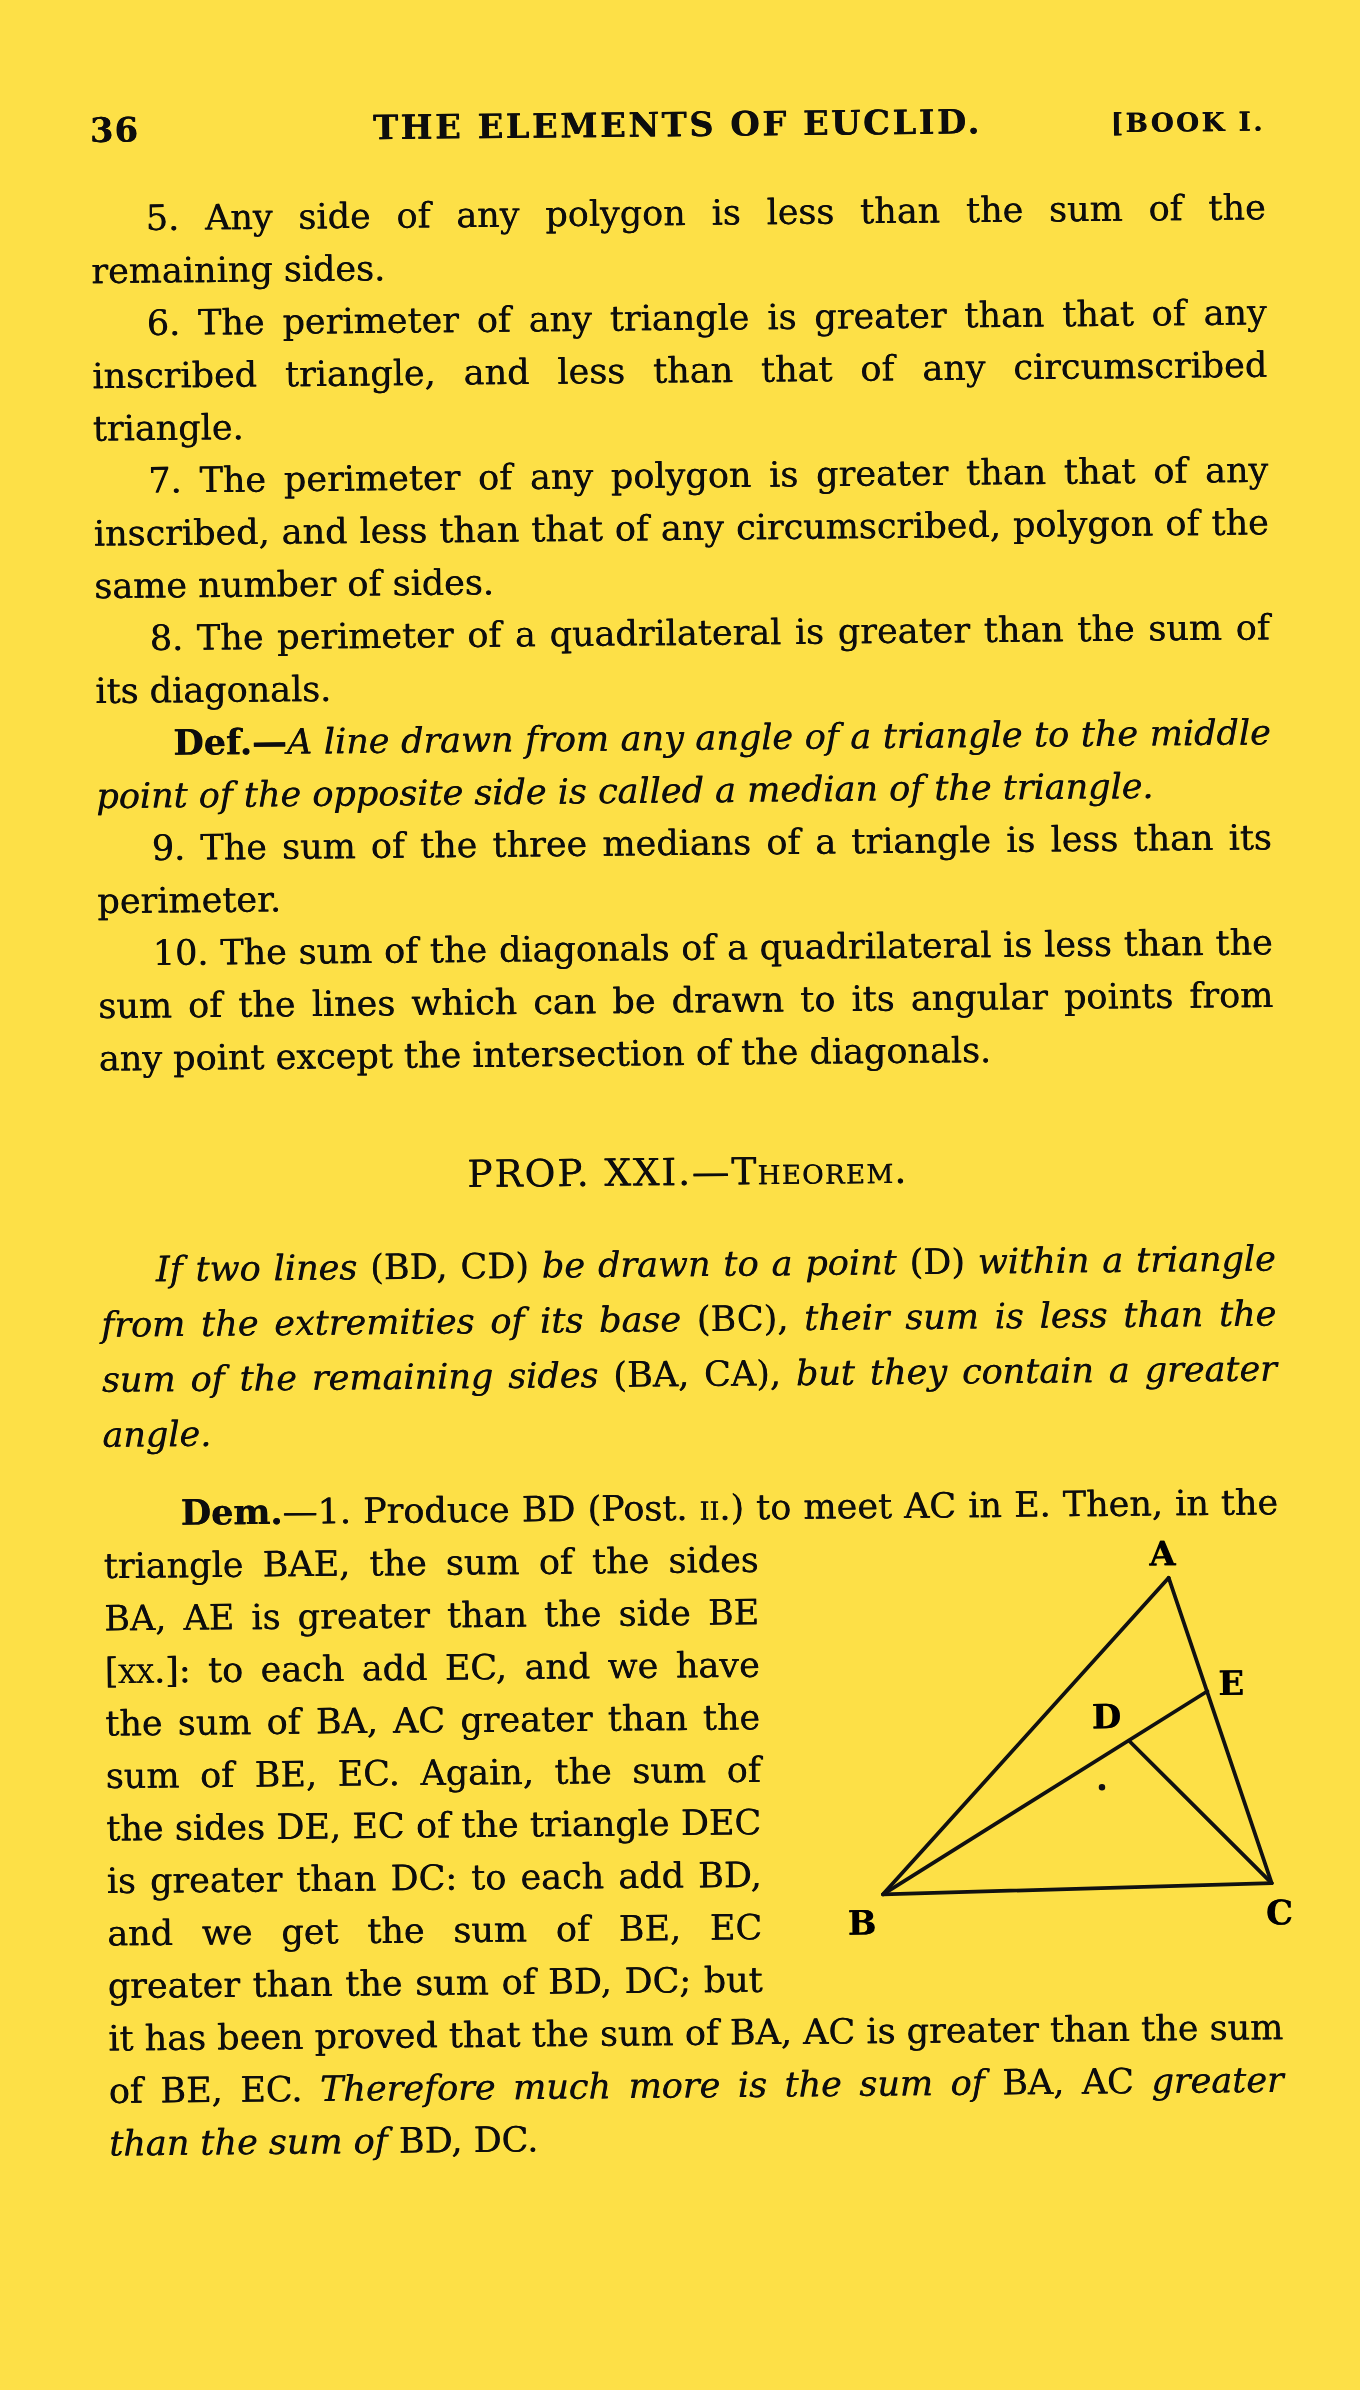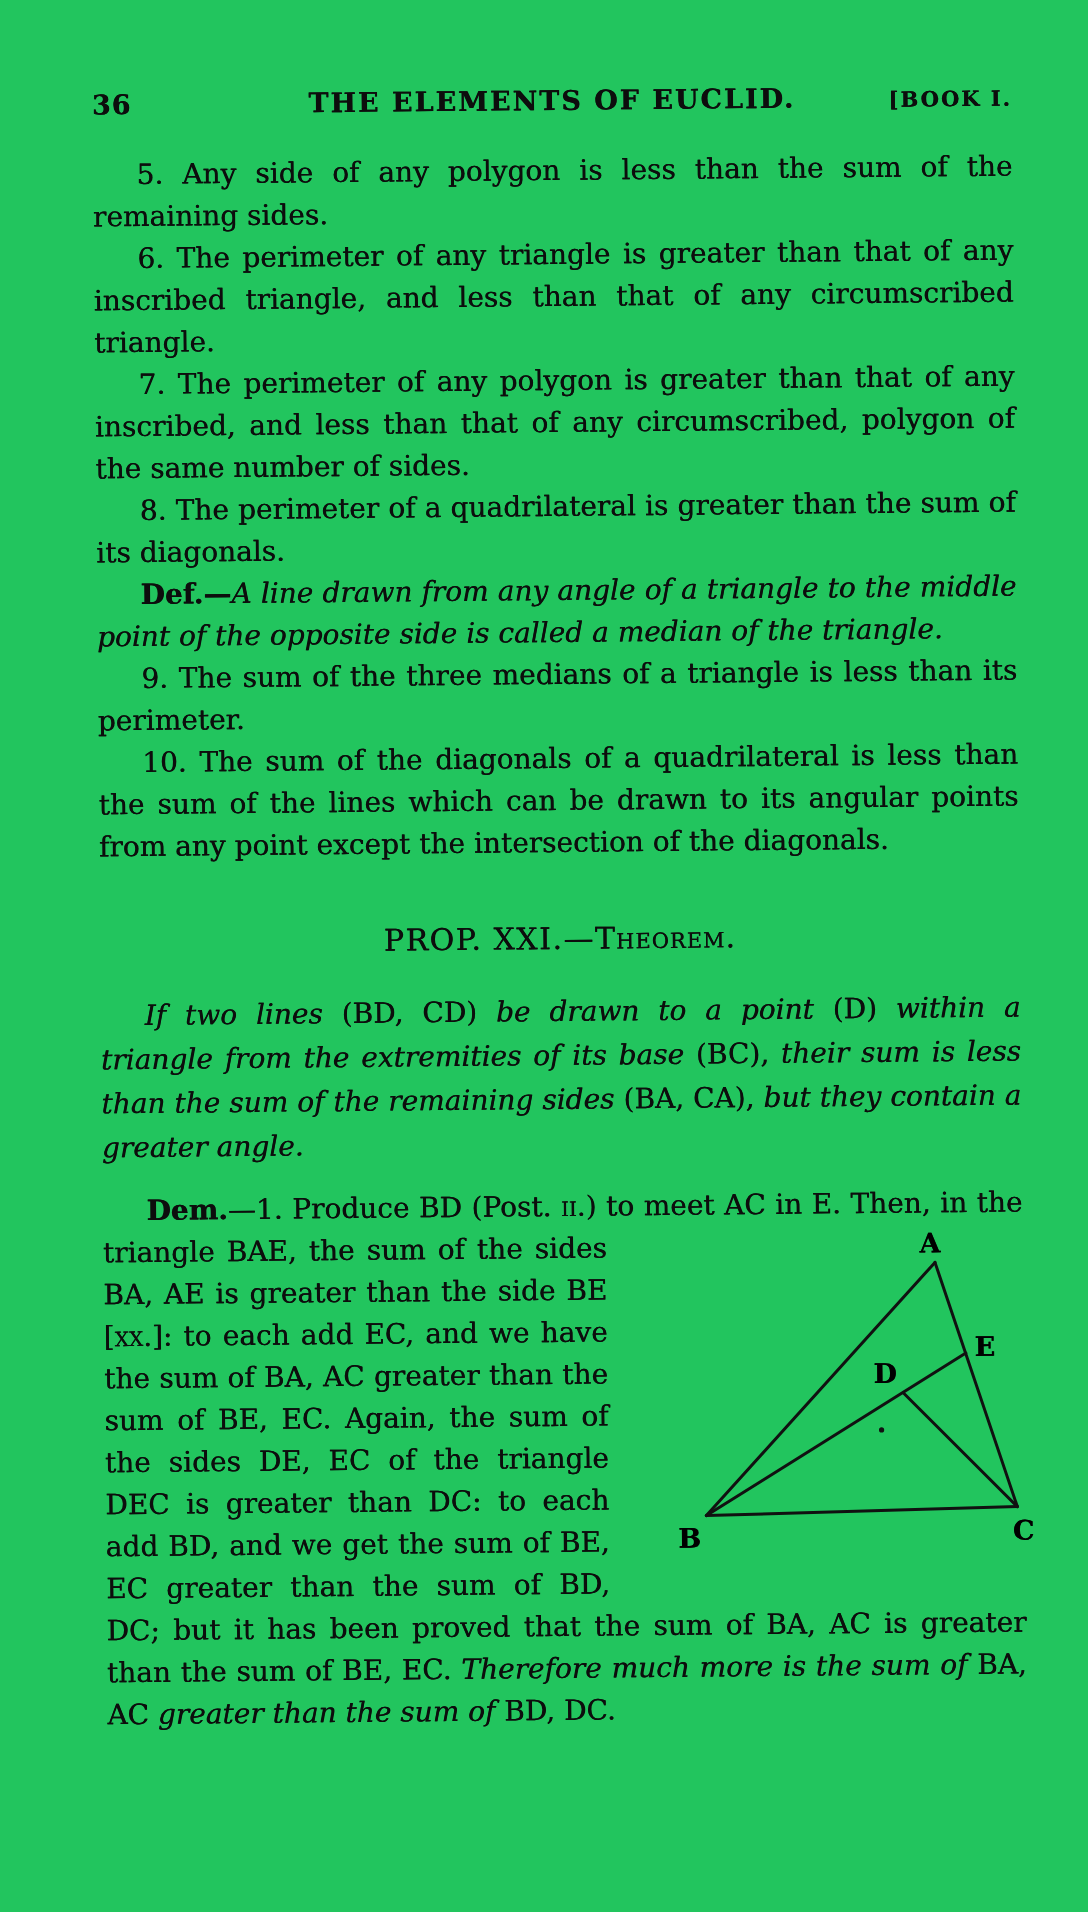--- a/index.html
+++ b/index.html
@@ -5,22 +5,21 @@
   html, body { margin: 0; padding: 0; background: #ffffff; }
   body {
     width: 1088px; height: 1912px;
     font-family: "DejaVu Serif", "Liberation Serif", serif;
     color: #0d0d0d;
     overflow: hidden;
     position: relative;
   }
   .page {
     position: absolute; inset: 0;
-    background: #22c55e;
-    padding-left: 20px;
+    background: #fde047;
   }
   .page-inner {
     padding: 85px 73px 0 75px;
     transform: rotate(-0.55deg);
     transform-origin: 50% 25%;
     text-shadow: 0.35px 0 0 currentColor; 
   }
   header.running-head {
     display: flex; align-items: baseline;
     font-weight: bold;
@@ -28,21 +27,21 @@
   }
   .page-num { width: 150px; font-size: 27px; letter-spacing: 1px; }
   .run-title { flex: 1; text-align: center; font-size: 27px; letter-spacing: 2px; }
   .book-ref { width: 150px; text-align: right; font-size: 21px; letter-spacing: 2px; }
 
   main.body-text { font-size: 28px; line-height: 42px; text-align: justify; }
   p.para { margin: 0; text-indent: 44px; }
   p.statement { line-height: 44px; }
   .it { font-style: italic; }
   .rm { font-style: normal; }
-  .bld { font-weight: bold; }
+  .bld { font-weight: bold; margin-left: 18px; }
   .sc { font-variant: small-caps; }
 
   h2.prop-heading {
     margin: 54px 0 30px 0;
     text-align: center;
     font-size: 30px; font-weight: normal;
     letter-spacing: 1.5px;
     line-height: 42px;
     text-indent: 0;
   }

